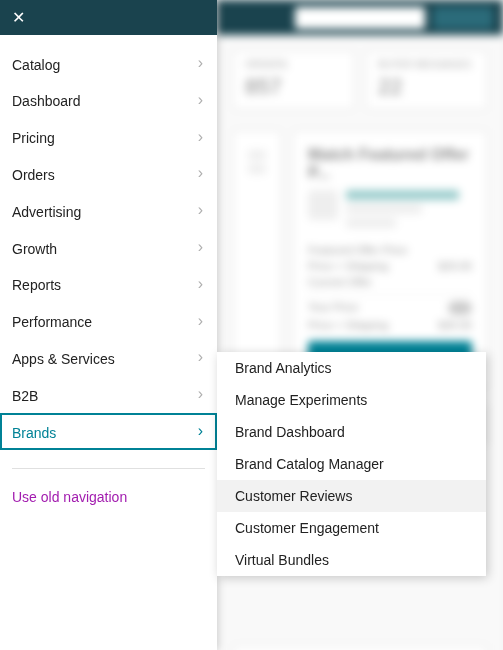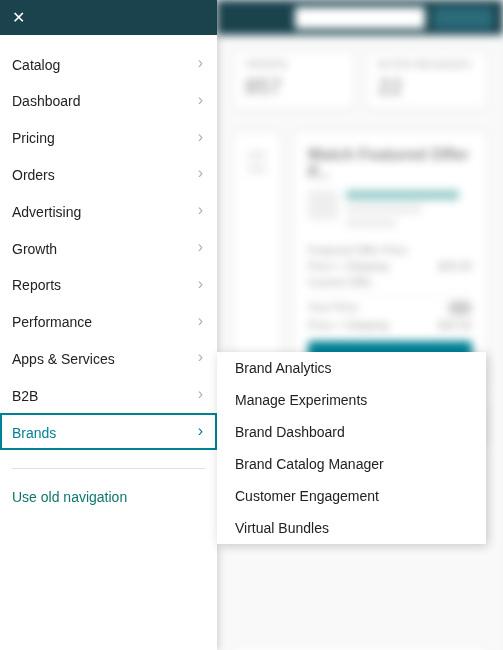--- a/index.html
+++ b/index.html
@@ -138,21 +138,21 @@
   }
   .sidebar-item.active .chevron { color: #008296; }
   .sidebar-hr {
     border: none;
     border-top: 1px solid #e0e0e0;
     margin: 18px 12px 8px;
   }
   .use-old {
     padding: 12px 12px;
     font-size: 14px;
-    color: #0f766e;
+    color: #a21caf;
     cursor: pointer;
   }
 
   .submenu {
     position: absolute;
     top: 352px;
     left: 217px;
     width: 269px;
     background: #fff;
     box-shadow: 2px 2px 10px rgba(0,0,0,0.2);
@@ -297,19 +297,22 @@
   </div>
   <div class="submenu-item">
     <span>Manage Experiments</span>
   </div>
   <div class="submenu-item">
     <span>Brand Dashboard</span>
   </div>
   <div class="submenu-item">
     <span>Brand Catalog Manager</span>
   </div>
+  <div class="submenu-item hover">
+    <span>Customer Reviews</span>
+  </div>
   <div class="submenu-item">
     <span>Customer Engagement</span>
   </div>
   <div class="submenu-item">
     <span>Virtual Bundles</span>
   </div>
 </div>
 
 </body></html>

